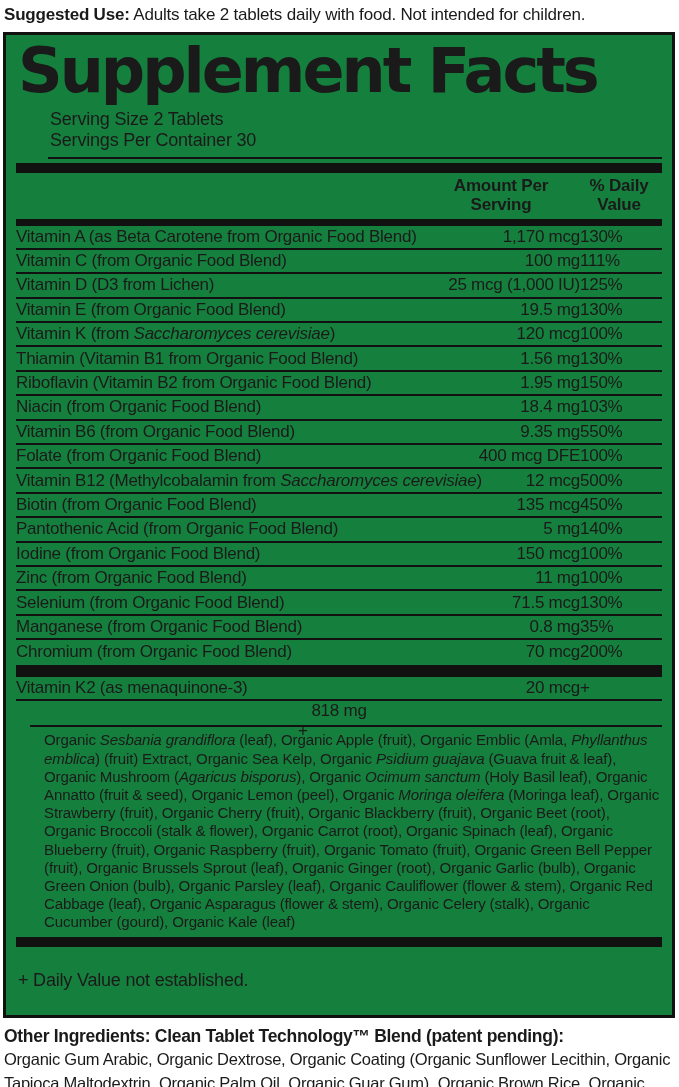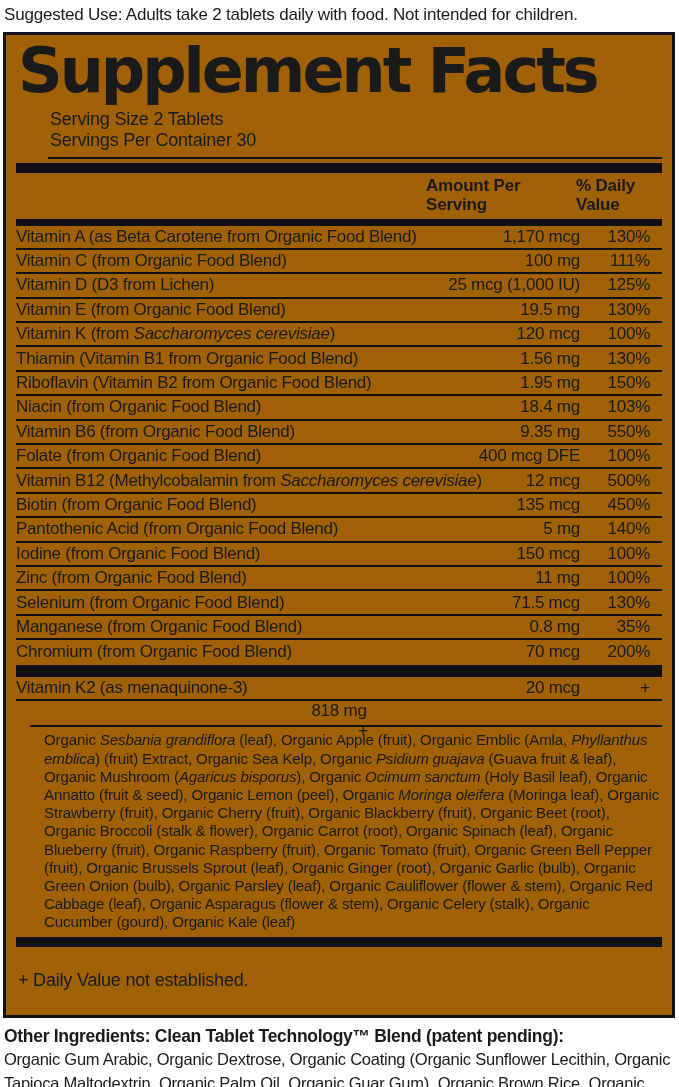--- a/index.html
+++ b/index.html
@@ -4,56 +4,56 @@
 <style>
   html,body{margin:0;padding:0;}
   body{
     width:679px;height:1087px;overflow:hidden;background:#ffffff;
     font-family:"Liberation Sans",sans-serif;color:#1a1a1a;
     -webkit-font-smoothing:antialiased;
   }
   .page{padding:2px 2px 0 3px;box-sizing:border-box;}
 
   .suggested{font-size:17px;line-height:22px;margin:2px 0 6px 1px;letter-spacing:-0.2px;}
-  .suggested b{font-weight:normal;}
+  .suggested b{font-weight:bold;}
 
   .panel{
     width:672px;box-sizing:border-box;
     border:3.5px solid #111;
     padding:4px 10px 6px 10px;
-    background:#a16207;
+    background:#15803d;
   }
   .title{
     font-family:"DejaVu Sans",sans-serif;font-weight:bold;
     font-size:62px;line-height:60px;letter-spacing:-3px;
     margin:2px 0 8px 2px;white-space:nowrap;
   }
   .serving{font-size:18px;line-height:20.5px;margin:0 0 0 34px;letter-spacing:-0.2px;}
   .hairline{height:1.5px;background:#111;margin:7px 0 4px 32px;}
   .bar{background:#111;}
   .bar-a{height:10px;}
   .bar-b{height:7px;}
   .bar-c{height:12px;}
   .bar-d{height:10px;}
 
   .head{display:flex;align-items:flex-end;padding:3px 0 5px 0;}
   .head .sp{flex:1;}
-  .h-col{font-weight:bold;font-size:17px;line-height:19px;text-align:left;letter-spacing:-0.2px;}
+  .h-col{font-weight:bold;font-size:17px;line-height:19px;text-align:center;letter-spacing:-0.2px;}
   .h-amt{width:150px;}
   .h-dv{width:86px;}
 
   .row{
     display:flex;align-items:center;box-sizing:border-box;
     height:24.4px;border-bottom:2px solid #111;
     font-size:17px;letter-spacing:-0.25px;white-space:nowrap;
   }
   #rows .row:last-child{border-bottom:none;}
   .nm{flex:1;overflow:hidden;}
   .amt{text-align:right;}
-  .dv{width:82px;text-align:right;padding-right:12px;box-sizing:border-box;padding-left:12px;}
+  .dv{width:82px;padding-right:12px;box-sizing:border-box;}
   .row.bold-row .nm{font-weight:bold;letter-spacing:-0.1px;}
   #extra-rows .row:last-child{border-bottom:none;flex-direction:column;}
 
   .ofb-rule{height:2px;background:#111;margin-left:14px;}
   .blend{
     margin:4px 0 5px 28px;padding-right:2px;
     font-size:15.1px;line-height:18.2px;letter-spacing:-0.15px;
   }
   .footnote{font-size:18px;line-height:22px;padding:4px 0 0 2px;letter-spacing:-0.2px;}
 

